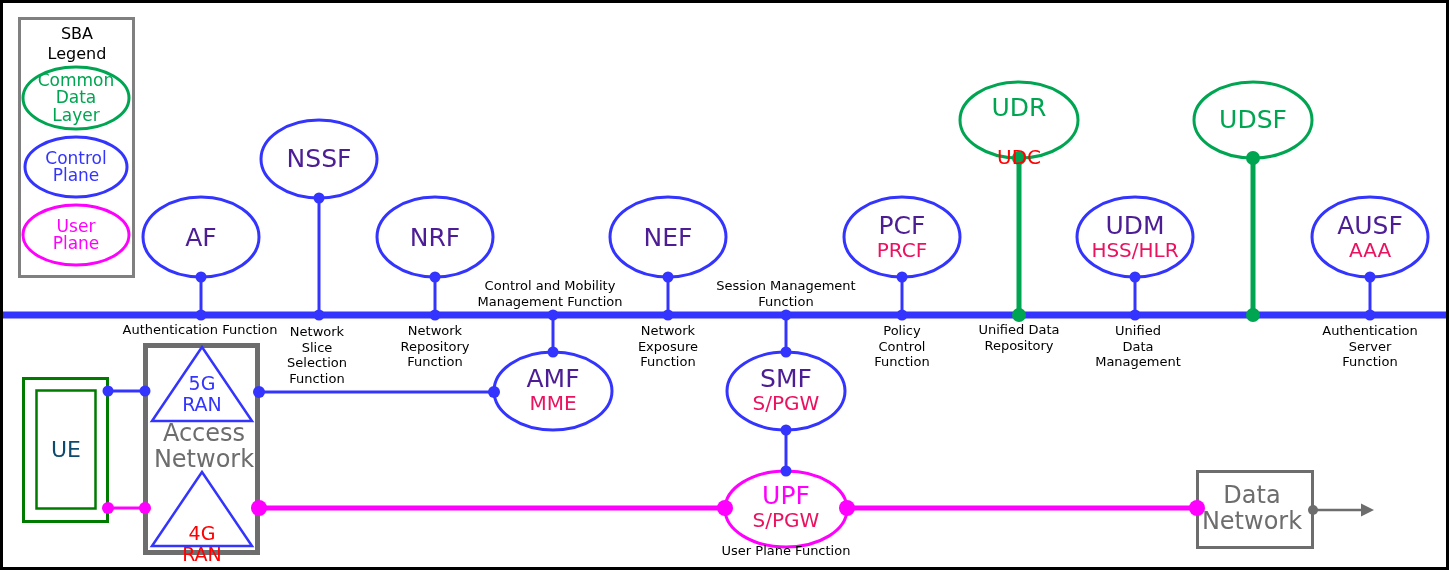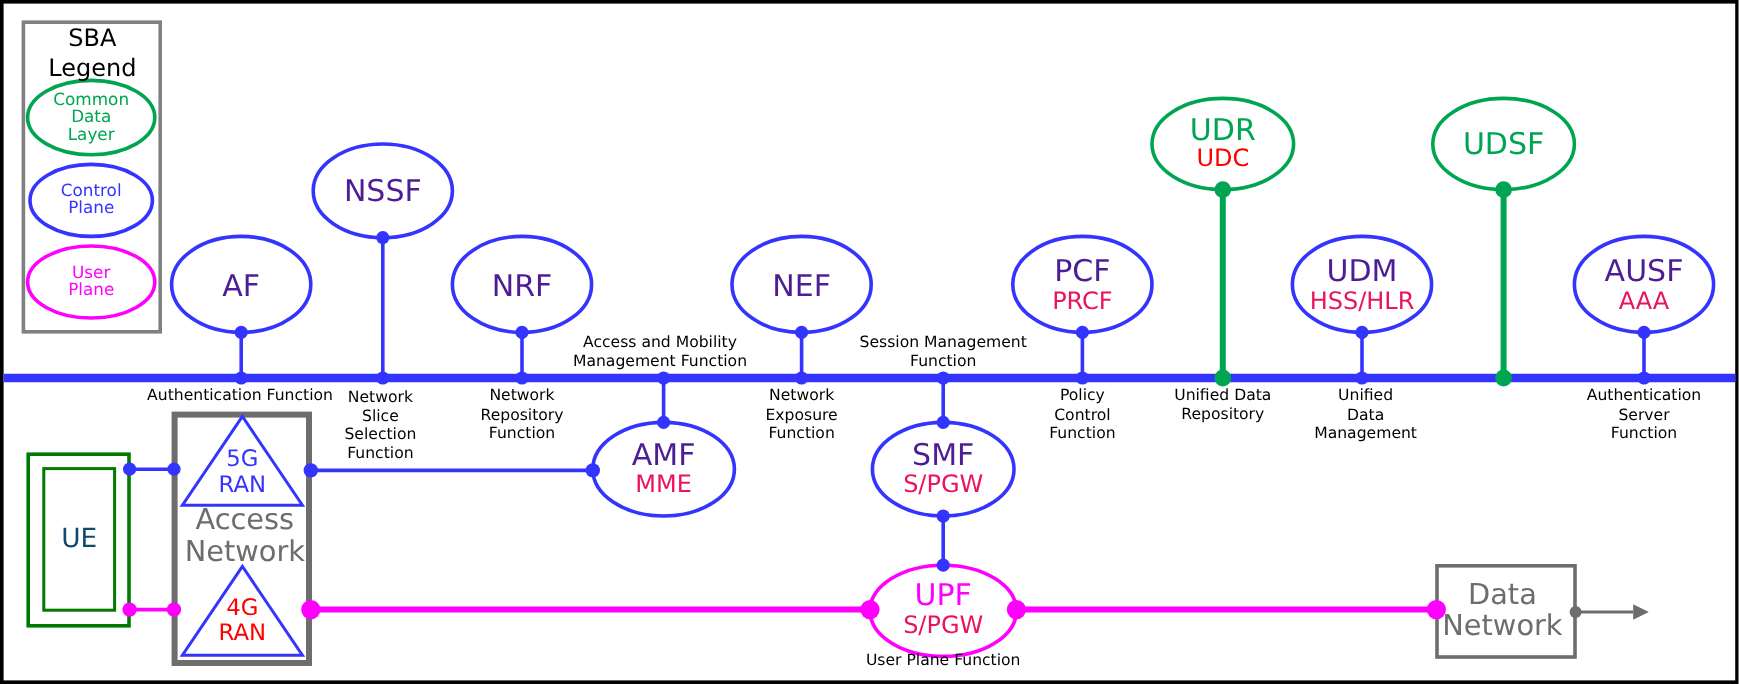--- a/index.html
+++ b/index.html
@@ -7,26 +7,26 @@
     position:relative;width:1449px;height:570px;overflow:hidden;
     font-family:"DejaVu Sans","Liberation Sans",sans-serif;background:#fff;
   }
   #shapes{position:absolute;left:0;top:0;}
   .lbl{
     position:absolute;transform:translate(-50%,-50%);
     text-align:center;white-space:pre-line;line-height:1.18;
   }
   .title{font-size:24px;font-weight:bold;color:#000;white-space:nowrap;}
   .subtitle{font-size:21px;color:#000;white-space:nowrap;}
-  .legend-title{font-size:20px;color:#000;line-height:1.25;}
-  .legend-item{font-size:14px;line-height:1.02;}
+  .legend-title{font-size:16px;color:#000;line-height:1.25;}
+  .legend-item{font-size:17px;line-height:1.02;}
   .nmain{font-size:25px;color:#4c1d95;white-space:nowrap;}
   .nsub{font-size:20px;color:#EB1260;white-space:nowrap;}
   .green{color:#00A551;}
-  .red{color:#FF0000;}
+  .red{color:#FF0000;margin-top:26px;}
   .magenta{color:#FF00FF;}
   .blue{color:#3434FF;}
   .desc{font-size:13px;color:#000;line-height:1.2;}
   .ue{font-size:22px;color:#0c4a6e;}
   .ran{font-size:19px;line-height:1.12;}
   .graytext{font-size:24px;color:#6D6D6D;line-height:1.08;}
 </style>
 </head>
 <body>
 
@@ -166,21 +166,21 @@
   <div class="lbl nsub" style="left:786px;top:521px">S/PGW</div>
 
   <div class="lbl desc" style="left:200px;top:330px">Authentication Function</div>
   <div class="lbl desc" style="left:317px;top:355px">Network
 Slice
 Selection
 Function</div>
   <div class="lbl desc" style="left:435px;top:346px">Network
 Repository
 Function</div>
-  <div class="lbl desc" style="left:550px;top:294px">Access and Mobility
+  <div class="lbl desc" style="left:550px;top:294px">Control and Mobility
 Management Function</div>
   <div class="lbl desc" style="left:668px;top:346px">Network
 Exposure
 Function</div>
   <div class="lbl desc" style="left:786px;top:294px">Session Management
 Function</div>
   <div class="lbl desc" style="left:902px;top:346px">Policy
 Control
 Function</div>
   <div class="lbl desc" style="left:1019px;top:338px">Unified Data

